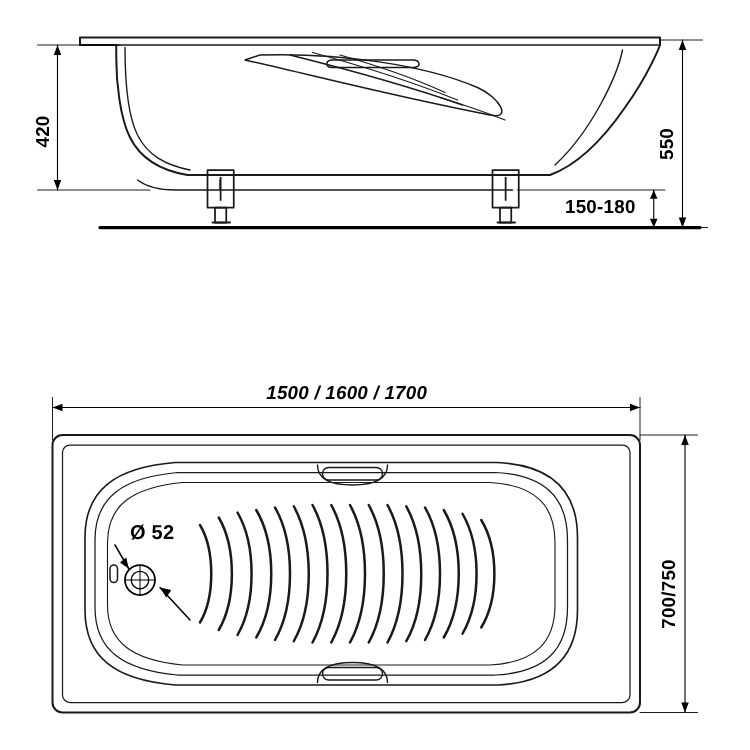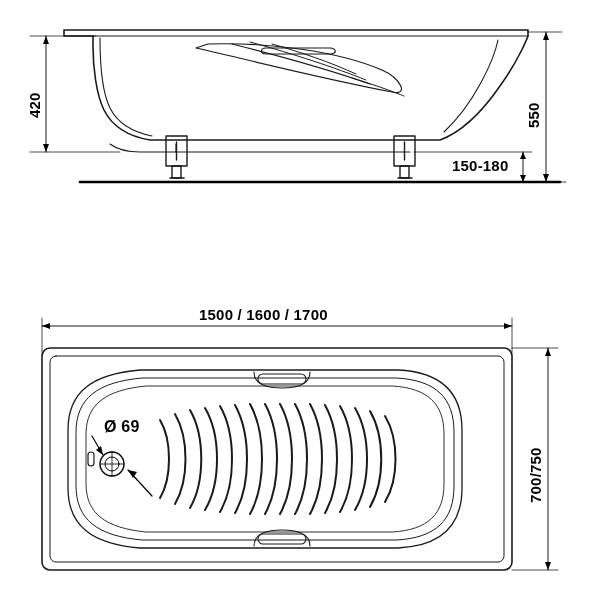--- a/index.html
+++ b/index.html
@@ -47,22 +47,23 @@
   .lbl-550 {
     left: 525px;
     top: 128px;
     transform: rotate(-90deg);
   }
   .lbl-150180 {
     left: 452px;
     top: 157px;
   }
   .lbl-width {
-    left: 199px;
+    left: 213px;
     top: 306px;
+    font-style: italic;
   }
   .lbl-depth {
     left: 527px;
     top: 503px;
     transform: rotate(-90deg);
   }
   .lbl-dia {
     left: 104px;
     top: 418px;
     font-size: 16px;
@@ -206,15 +207,15 @@
   <div class="dim-label vert lbl-420">420</div>
 
   <div class="dim-label vert lbl-550">550</div>
 
   <div class="dim-label lbl-150180">150-180</div>
 
   <div class="dim-label lbl-width">1500 / 1600 / 1700</div>
 
   <div class="dim-label vert lbl-depth">700/750</div>
 
-  <div class="dim-label lbl-dia">Ø 69</div>
+  <div class="dim-label lbl-dia">Ø 52</div>
 
 </div>
 
 </body></html>

